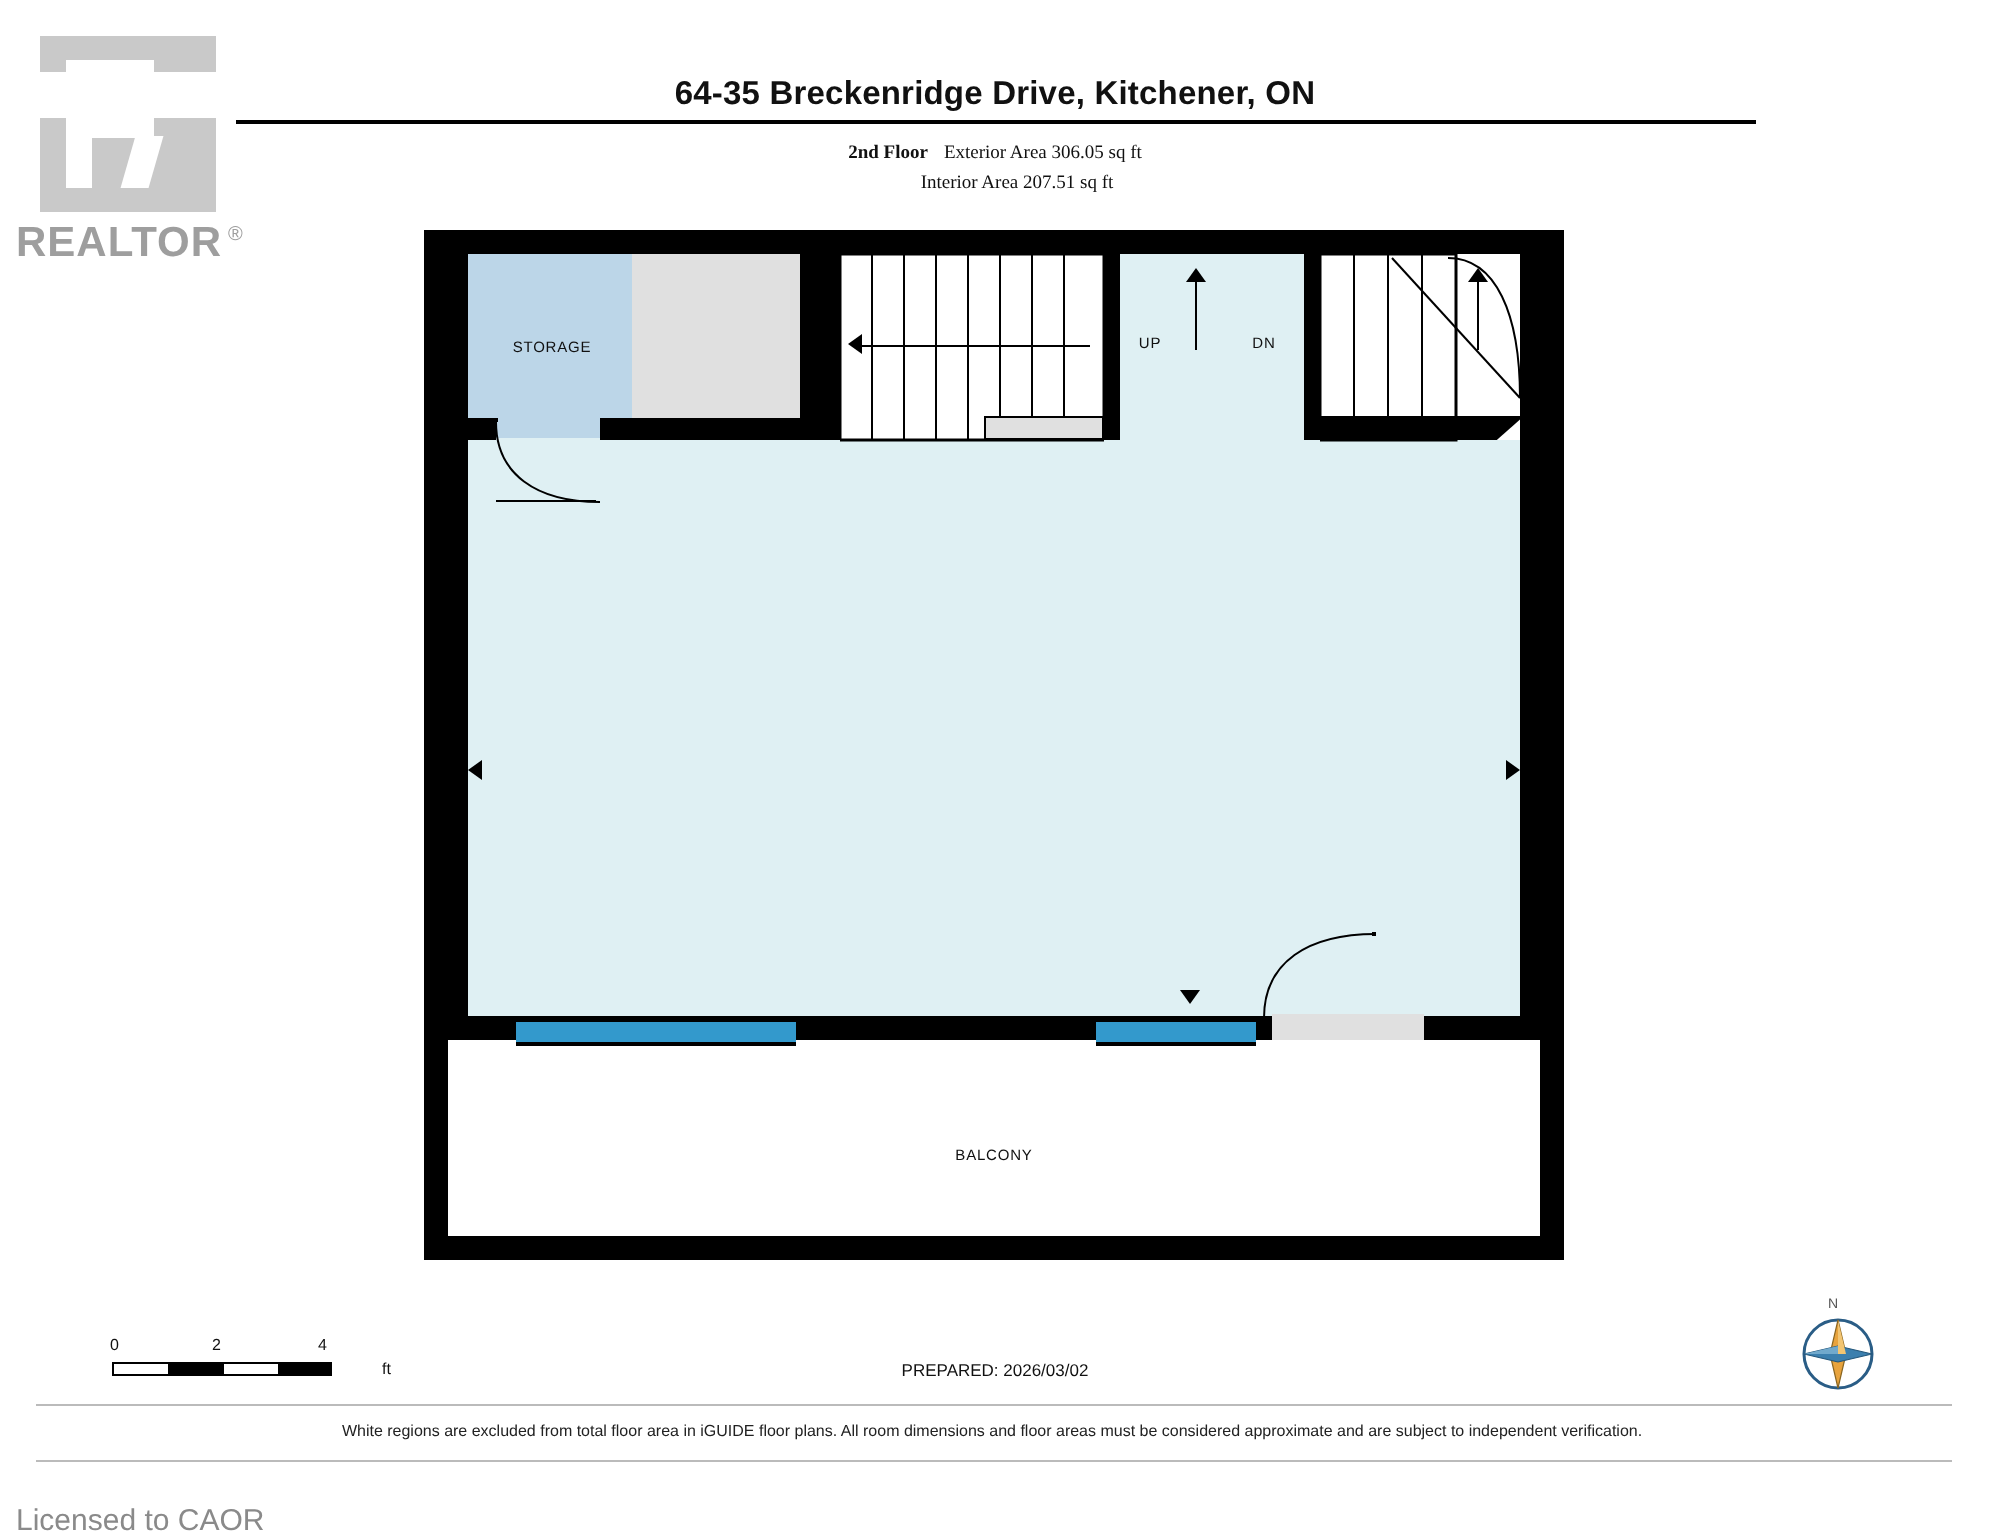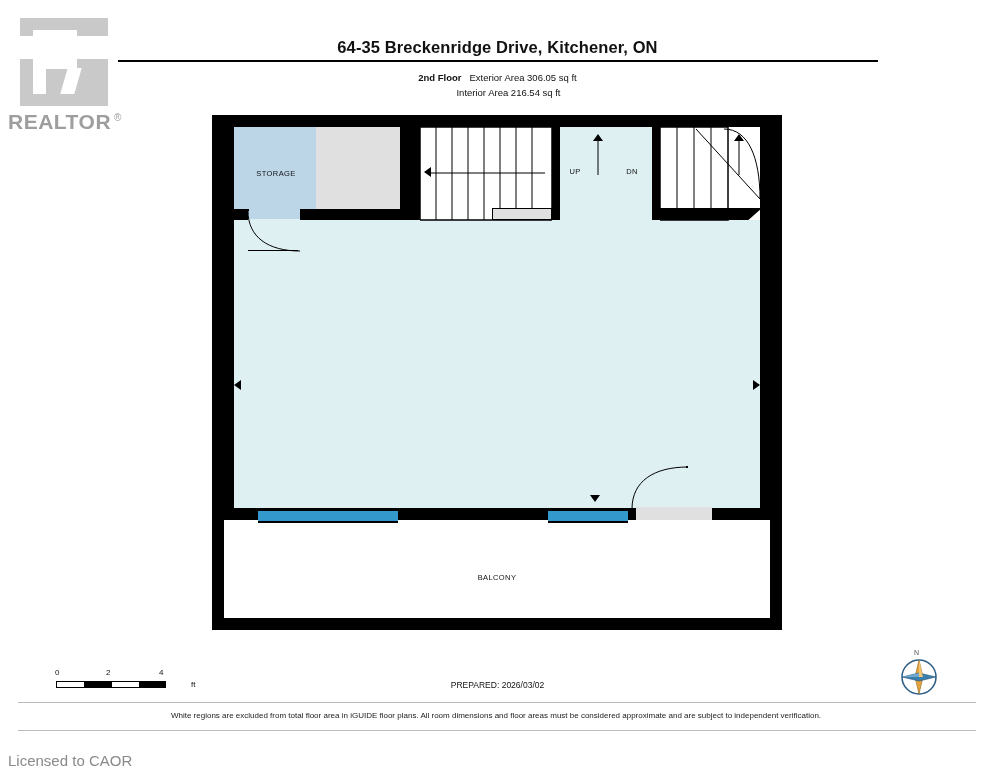--- a/index.html
+++ b/index.html
@@ -120,20 +120,21 @@
     padding: 2px 0;
   }
   .subhead {
     position: absolute;
     left: 0;
     top: 70px;
     width: 995px;
     text-align: center;
     font-size: 9.5px;
     line-height: 15px;
+    font-family: Liberation Serif, serif;
   }
   .subhead .floor-label {
     font-weight: bold;
     margin-right: 8px;
   }
   .subhead .row2 {
     margin-left: 22px;
   }
 
   
@@ -337,21 +338,21 @@
   <div class="realtor-reg">®</div>
 </div>
 
 <div class="header-rule"></div>
 <div class="title">64-35 Breckenridge Drive, Kitchener, ON</div>
 <div class="subhead">
   <div>
     <span class="floor-label">2nd Floor</span><span>Exterior Area 306.05 sq ft</span>
   </div>
   <div class="row2">
-    <span>Interior Area 216.54 sq ft</span>
+    <span>Interior Area 207.51 sq ft</span>
   </div>
 </div>
 
 <div class="plan">
 
   <div class="fill-living" style="left:22px; top:100px; width:528px; height:305px;"></div>
   <div class="fill-living" style="left:22px; top:12px; width:180px; height:95px;"></div>
   <div class="fill-living" style="left:340px; top:12px; width:100px; height:95px;"></div>
 
   <div class="fill-blue" style="left:22px; top:12px; width:82px; height:92px;"></div>

